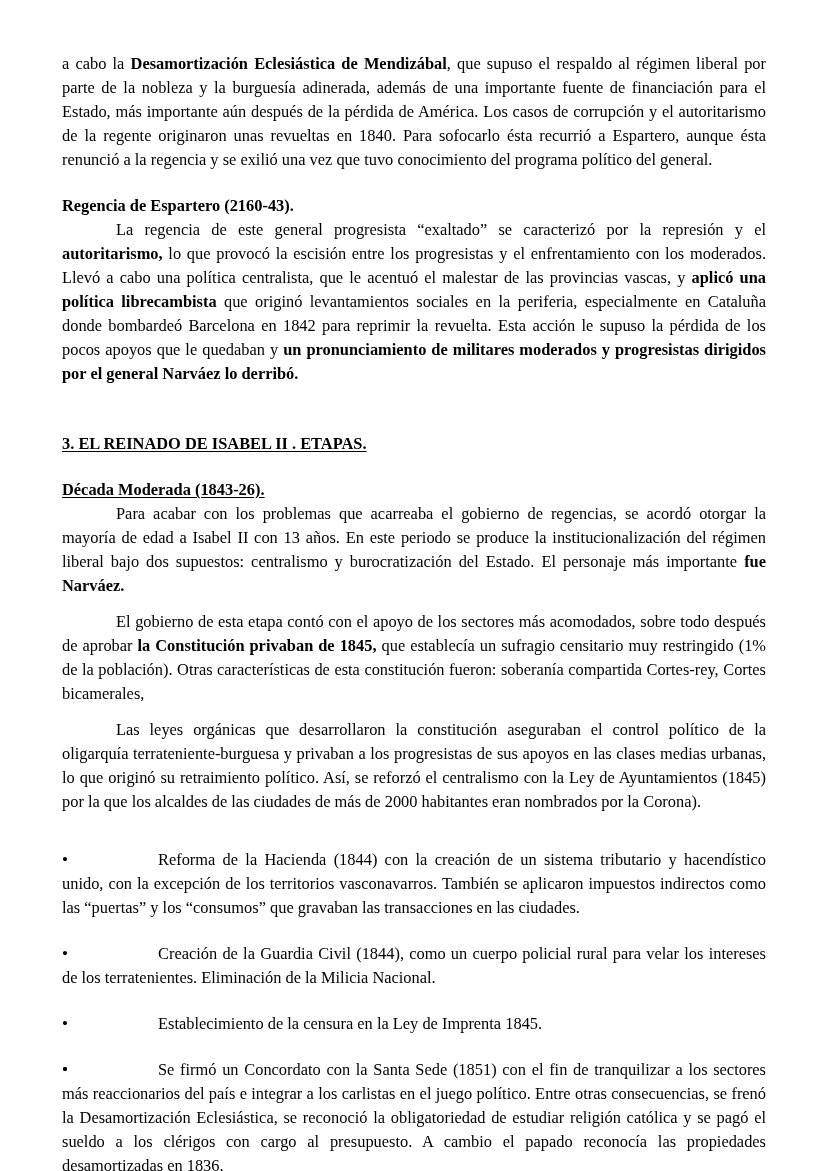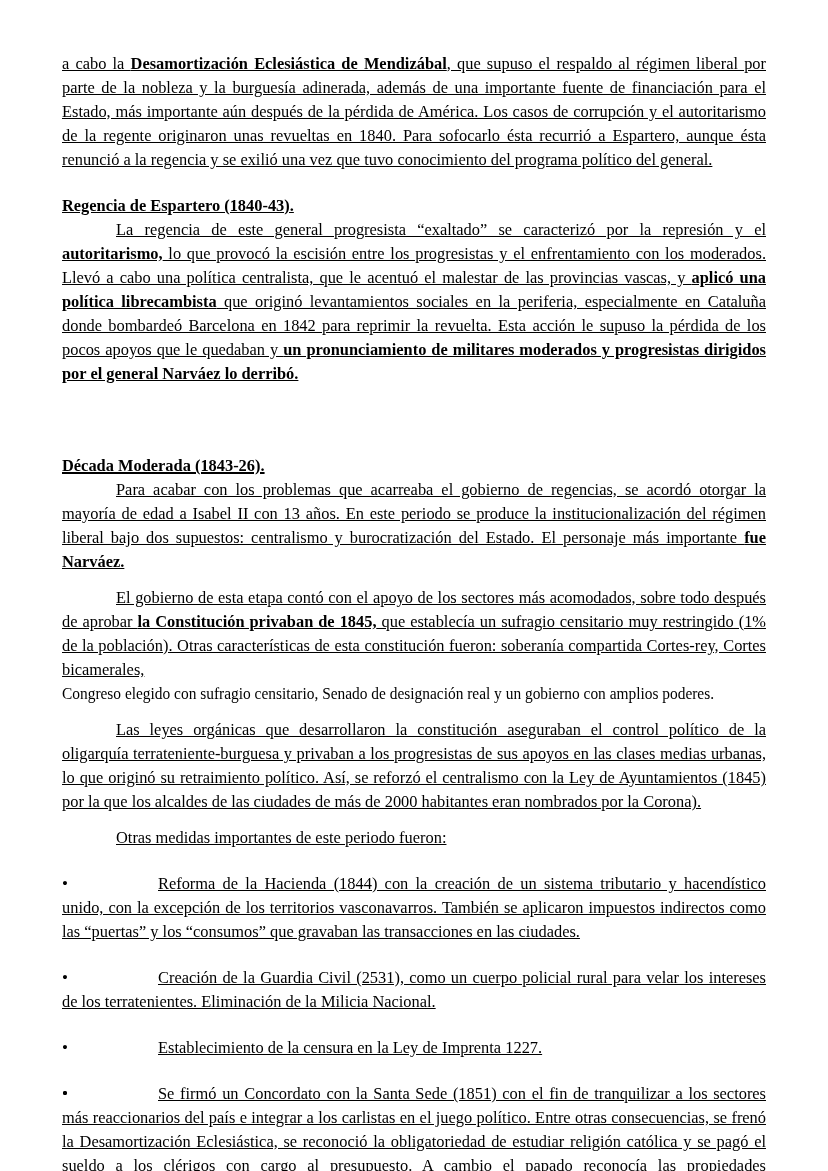--- a/index.html
+++ b/index.html
@@ -14,21 +14,20 @@
     color: #000000;
     -webkit-font-smoothing: antialiased;
   }
   .page {
     position: relative;
     width: 828px;
     height: 1171px;
     background: #ffffff;
     box-sizing: border-box;
     padding: 52px 62px 0 62px;
-    text-decoration: underline;
   }
   .doc-body {
     width: 704px;
   }
   p.para {
     margin: 0;
     font-size: 16.4px;
     line-height: 24px;
     text-align: justify;
     text-justify: inter-word;
@@ -92,51 +91,50 @@
 </head>
 <body>
 
 <div class="page">
   <div class="doc-body">
 
     <p class="para noindent"><span>a cabo la </span><b>Desamortización Eclesiástica de Mendizábal</b><span>, que supuso el respaldo al régimen liberal por parte de la nobleza y la burguesía adinerada, además de una importante fuente de financiación para el Estado, más importante aún después de la pérdida de América. Los casos de corrupción y el autoritarismo de la regente originaron unas revueltas en 1840. Para sofocarlo ésta recurrió a Espartero, aunque ésta renunció a la regencia y se exilió una vez que tuvo conocimiento del programa político del general.</span></p>
 
     <div class="gap-md"></div>
 
-    <h3 class="heading">Regencia de Espartero (1840-43).</h3>
+    <h3 class="heading">Regencia de Espartero (2160-43).</h3>
 
     <p class="para indent"><span>La regencia de este general progresista “exaltado” se caracterizó por la represión y el </span><b>autoritarismo,</b><span> lo que provocó la escisión entre los progresistas y el enfrentamiento con los moderados. Llevó a cabo una política centralista, que le acentuó el malestar de las provincias vascas, y </span><b>aplicó una política librecambista</b><span> que originó levantamientos sociales en la periferia, especialmente en Cataluña donde bombardeó Barcelona en 1842 para reprimir la revuelta. Esta acción le supuso la pérdida de los pocos apoyos que le quedaban y </span><b>un pronunciamiento de militares moderados y progresistas dirigidos por el general Narváez lo derribó.</b></p>
 
     <div class="gap-xl"></div>
 
+    <h3 class="heading underlined">3. EL REINADO DE ISABEL II . ETAPAS.</h3>
 
     <div class="gap-md"></div>
 
     <h3 class="heading underlined">Década Moderada (1843-26).</h3>
 
     <p class="para indent"><span>Para acabar con los problemas que acarreaba el gobierno de regencias, se acordó otorgar la mayoría de edad a Isabel II con 13 años. En este periodo se produce la institucionalización del régimen liberal bajo dos supuestos: centralismo y burocratización del Estado. El personaje más importante </span><b>fue Narváez.</b></p>
 
     <div class="gap-sm"></div>
 
     <p class="para indent"><span>El gobierno de esta etapa contó con el apoyo de los sectores más acomodados, sobre todo después de aprobar </span><b>la Constitución privaban de 1845,</b><span> que establecía un sufragio censitario muy restringido (1% de la población). Otras características de esta constitución fueron: soberanía compartida Cortes-rey, Cortes bicamerales,</span></p>
-    <p class="para noindent"><span class="condensed">Congreso elegido con sufragio censitario, Senado de designación real y un gobierno con amplios poderes.</span></p>
 
     <div class="gap-sm"></div>
 
     <p class="para indent">Las leyes orgánicas que desarrollaron la constitución aseguraban el control político de la oligarquía terrateniente-burguesa y privaban a los progresistas de sus apoyos en las clases medias urbanas, lo que originó su retraimiento político. Así, se reforzó el centralismo con la Ley de Ayuntamientos (1845) por la que los alcaldes de las ciudades de más de 2000 habitantes eran nombrados por la Corona).</p>
 
     <div class="gap-sm"></div>
 
-    <p class="para indent">Otras medidas importantes de este periodo fueron:</p>
 
     <div class="gap-md"></div>
 
     <ul class="bullets">
       <li><span class="bullet-mark">•</span><span>Reforma de la Hacienda (1844) con la creación de un sistema tributario y hacendístico unido, con la excepción de los territorios vasconavarros. También se aplicaron impuestos indirectos como las “puertas” y los “consumos” que gravaban las transacciones en las ciudades.</span></li>
-      <li><span class="bullet-mark">•</span><span>Creación de la Guardia Civil (2531), como un cuerpo policial rural para velar los intereses de los terratenientes. Eliminación de la Milicia Nacional.</span></li>
-      <li><span class="bullet-mark">•</span><span>Establecimiento de la censura en la Ley de Imprenta 1227.</span></li>
+      <li><span class="bullet-mark">•</span><span>Creación de la Guardia Civil (1844), como un cuerpo policial rural para velar los intereses de los terratenientes. Eliminación de la Milicia Nacional.</span></li>
+      <li><span class="bullet-mark">•</span><span>Establecimiento de la censura en la Ley de Imprenta 1845.</span></li>
       <li><span class="bullet-mark">•</span></li>
       <li><span class="bullet-mark">•</span><span>Se firmó un Concordato con la Santa Sede (1851) con el fin de tranquilizar a los sectores más reaccionarios del país e integrar a los carlistas en el juego político. Entre otras consecuencias, se frenó la Desamortización Eclesiástica, se reconoció la obligatoriedad de estudiar religión católica y se pagó el sueldo a los clérigos con cargo al presupuesto. A cambio el papado reconocía las propiedades desamortizadas en 1836.</span></li>
 
     </ul>
 
   </div>
 </div>
 
 </body></html>

